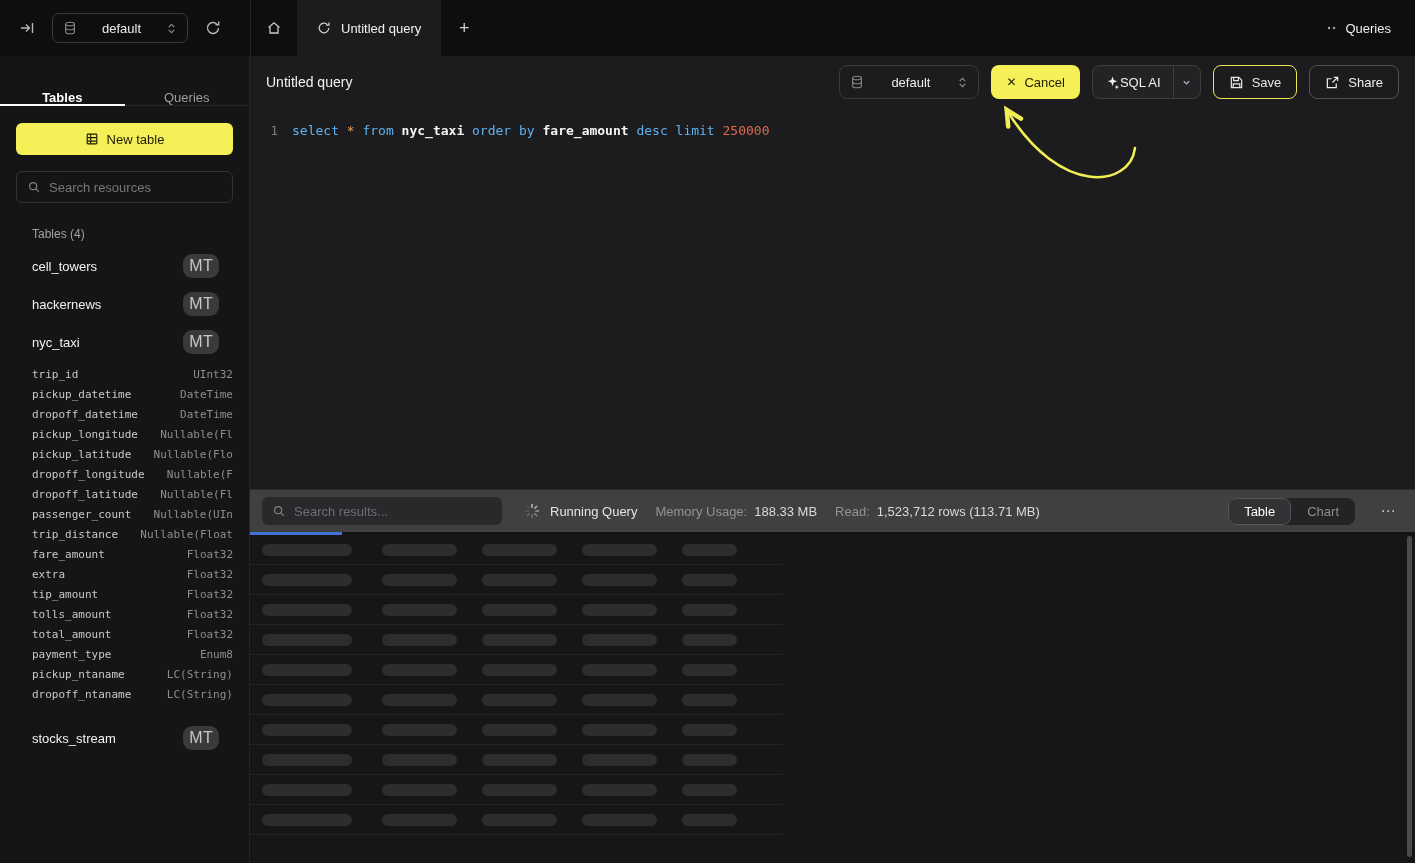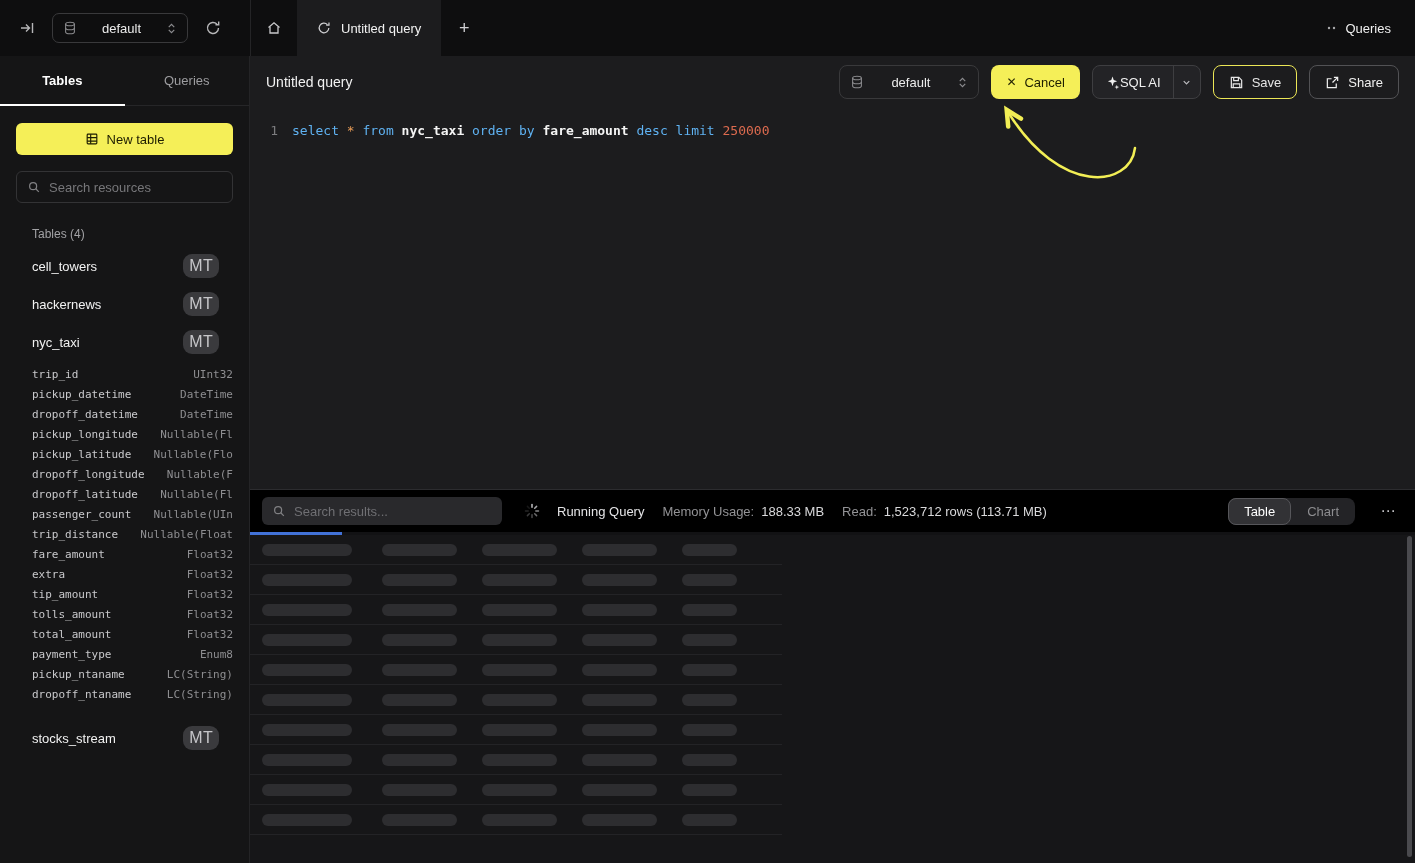--- a/index.html
+++ b/index.html
@@ -23,21 +23,21 @@
 .tab{display:flex;align-items:center;gap:10px;padding:0 20px;background:#1c1c1e;color:#f2f2f2;cursor:pointer}
 .tab .icon{color:#cfcfd2}
 .tab-add{width:46px;display:flex;align-items:center;justify-content:center;font-size:18px;color:#cfcfd2}
 .topbar-right{margin-left:auto;display:flex;align-items:center;padding-right:24px}
 .queries-link{display:flex;align-items:center;gap:7px;color:#f0f0f0}
 .queries-link .icon{color:#a8a8ab}
 
 .main{flex:1;display:flex;min-height:0}
 .sidebar{flex:0 0 250px;background:#151516;border-right:1px solid #242426;display:flex;flex-direction:column;overflow:hidden}
 .sidebar-tabs{flex:0 0 50px;display:flex;border-bottom:1px solid #262628}
-.s-tab{flex:1;display:flex;align-items:center;justify-content:center;color:#9d9da0;position:relative;cursor:pointer}
+.s-tab{flex:1;display:flex;align-items:flex-end;justify-content:center;color:#9d9da0;position:relative;cursor:pointer}
 .s-tab.active{color:#fff;font-weight:700}
 .s-tab.active::after{content:"";position:absolute;left:0;right:0;bottom:-1px;height:2px;background:#fff}
 .new-table-btn{margin:17px 16px 0;height:32px;background:#f5ef58;border-radius:6px;color:#1c1c00;display:flex;align-items:center;justify-content:center;gap:8px}
 .search-box{display:flex;align-items:center;gap:8px;height:32px;border:1px solid #333335;border-radius:6px;padding:0 10px;color:#808083}
 .sidebar .search-box{margin:16px 16px 0}
 .search-box input{flex:1;background:transparent;border:none;outline:none;color:#e0e0e0;min-width:0}
 .search-box input::placeholder{color:#77777a}
 .section-label{margin:24px 16px 6px 32px;color:#a2a2a5;font-size:12px}
 .tables-list{flex:1;overflow:hidden}
 .table-item{display:flex;align-items:center;justify-content:space-between;padding:7px 30px 7px 32px;color:#f2f2f2;cursor:pointer}
@@ -66,24 +66,24 @@
 .code-line{padding-left:14px;white-space:pre;cursor:text}
 .tk-kw{color:#5fb2f2}
 .tk-op{color:#e59a56}
 .tk-num{color:#dd6b4f}
 .tk-id{color:#f4f4f4;font-weight:bold}
 .tk-pl{color:#d6d6d6}
 
 .arrow-annotation{position:absolute;left:730px;top:40px;pointer-events:none;z-index:5}
 
 .results{flex:0 0 374px;border-top:1px solid #2c2c2f;display:flex;flex-direction:column;position:relative;background:#161618}
-.results-toolbar{flex:0 0 42px;display:flex;align-items:center;gap:18px;padding:0 12px;background:#000000}
+.results-toolbar{flex:0 0 42px;display:flex;align-items:center;gap:18px;padding:0 12px;background:#404040}
 .results-search{width:240px;height:28px;background:#29292c;border:none;border-radius:6px}
 .results-search input::placeholder{color:#6f6f73}
-.status-group{display:flex;align-items:center;gap:17px;margin-left:4px}
+.status-group{display:flex;align-items:center;gap:10px;margin-left:4px}
 .status-text{color:#e4e4e6}
 .metric{display:flex;align-items:center;gap:7px}
 .m-label{color:#939396}
 .m-value{color:#d9d9db}
 .view-toggle{margin-left:auto;display:flex;align-items:center;background:#232326;border-radius:8px}
 .vt{padding:6px 16px;border-radius:8px;color:#8d8d90}
 .vt.active{background:#323235;border:1px solid #56565a;color:#fff;padding:5px 15px}
 .results-toolbar .iconbtn{font-size:15px;color:#c5c5c8}
 .progress-track{flex:0 0 3px;background:#121214;position:relative}
 .progress-bar{position:absolute;left:0;top:0;height:3px;width:92px}

